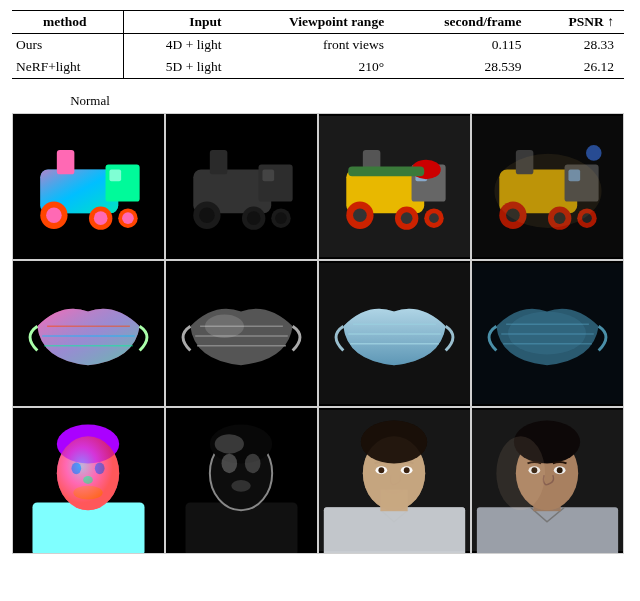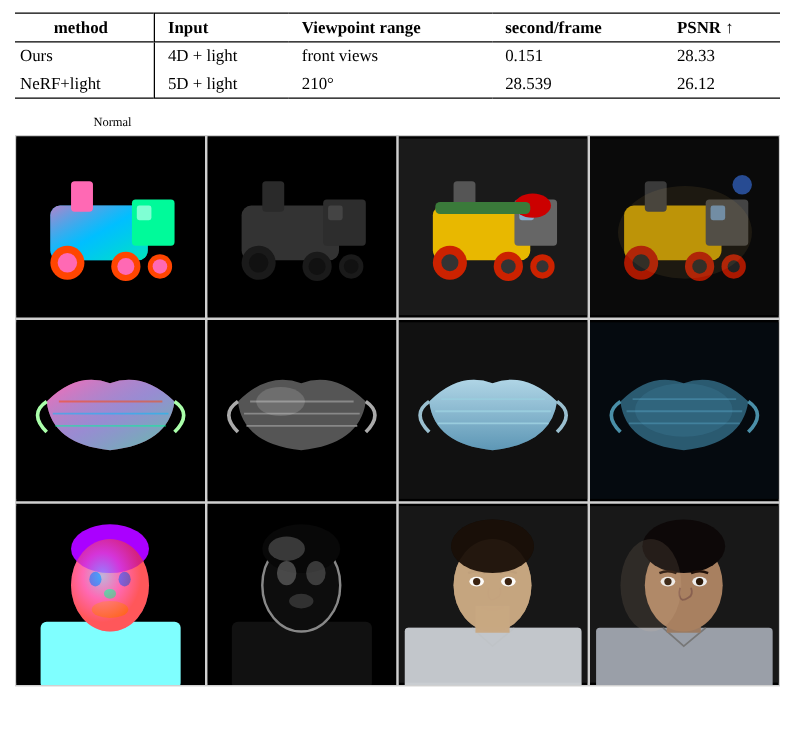--- a/index.html
+++ b/index.html
@@ -19,21 +19,21 @@
 
     
     .comparison-table {
       width: 100%;
       border-collapse: collapse;
       margin-bottom: 14px;
       font-size: 13.5px;
     }
     .comparison-table th, .comparison-table td {
       padding: 3px 10px;
-      text-align: left;
+      text-align: right;
       white-space: nowrap;
     }
     .comparison-table thead tr {
       border-top: 1.5px solid #000;
       border-bottom: 1px solid #000;
     }
     .comparison-table tbody tr:last-child {
       border-bottom: 1.5px solid #000;
     }
     .comparison-table th:first-child,
@@ -52,21 +52,21 @@
     }
 
     .grid-labels {
       display: grid;
       grid-template-columns: repeat(4, 1fr);
       margin-bottom: 4px;
       padding: 0 2px;
     }
     .grid-label {
       text-align: center;
-      font-size: 10px;
+      font-size: 13px;
       color: #000;
     }
 
     .image-grid {
       display: grid;
       grid-template-columns: repeat(4, 1fr);
       grid-template-rows: repeat(3, 145px);
       gap: 2px;
       background: #d0d0d0;
       border: 1px solid #d0d0d0;
@@ -99,21 +99,21 @@
         <th>Viewpoint range</th>
         <th>second/frame</th>
         <th>PSNR ↑</th>
       </tr>
     </thead>
     <tbody>
       <tr>
         <td>Ours</td>
         <td>4D + light</td>
         <td>front views</td>
-        <td>0.151</td>
+        <td>0.115</td>
         <td>28.33</td>
       </tr>
       <tr>
         <td>NeRF+light</td>
         <td>5D + light</td>
         <td>210°</td>
         <td>28.539</td>
         <td>26.12</td>
       </tr>
     </tbody>

